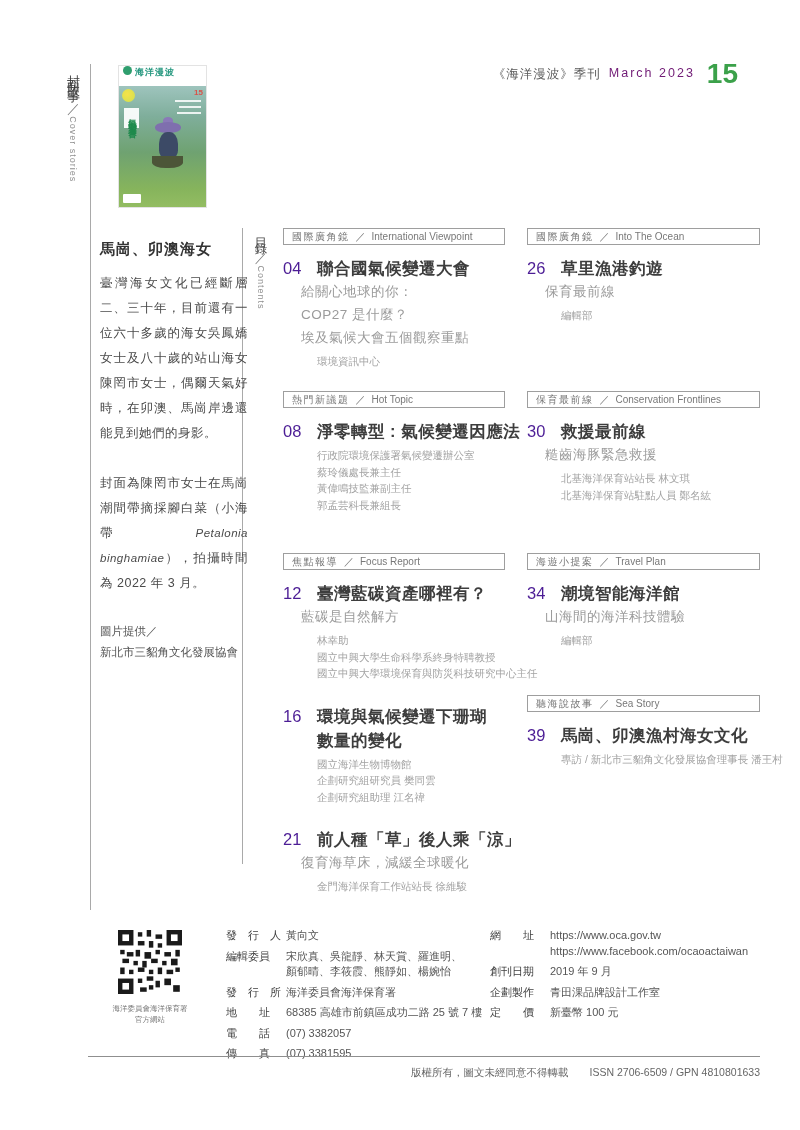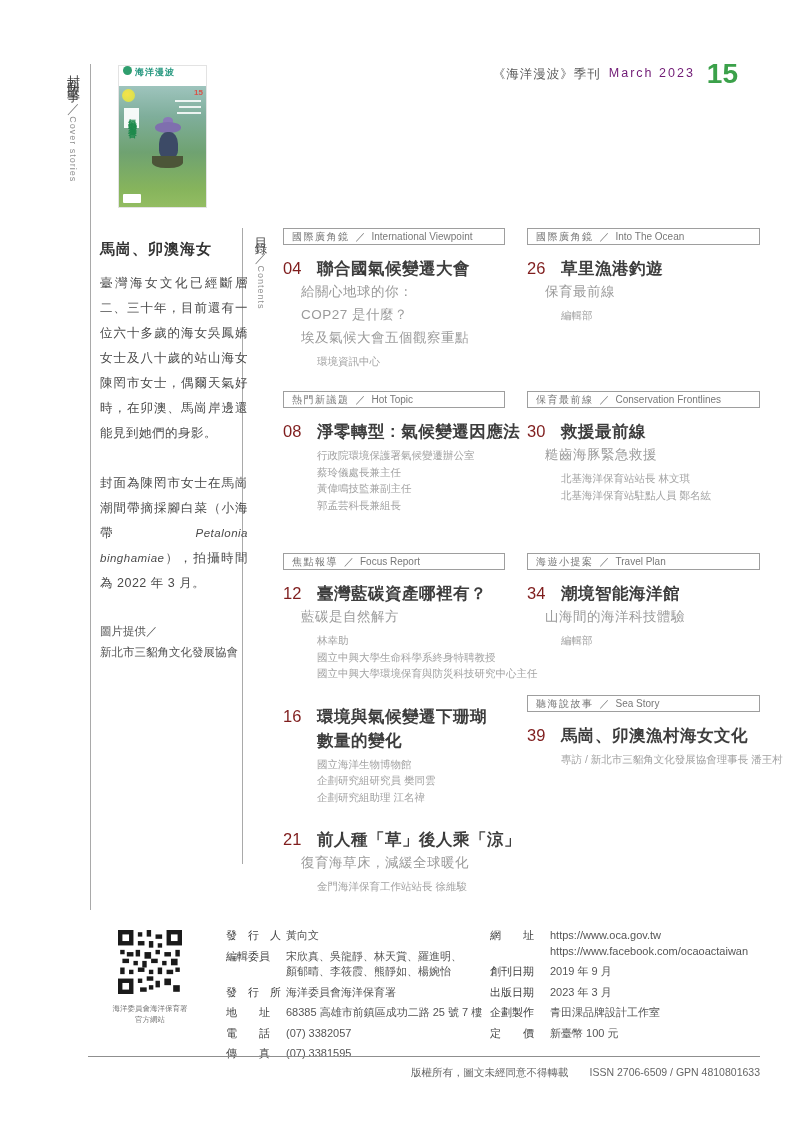--- a/index.html
+++ b/index.html
@@ -57,21 +57,21 @@
   .toc-vert .v-sep { color:#777; margin:5px 0; }
   .toc-vert .v-en { font-size:9px; color:#8f8f8f; letter-spacing:1px; }
 
   
   .section { position:absolute; }
   .section-box { border:1px solid #9e9e9e; color:#787878; font-size:10px; height:17px; display:flex;
     align-items:center; gap:6px; padding:0 8px; margin-bottom:11px; background:#fff; white-space:nowrap; }
   .section-box .bz { letter-spacing:1.5px; }
   .entry { margin-bottom:22px; }
   .entry-head { display:flex; gap:8px; align-items:baseline; line-height:24px; }
-  .pg { font-size:16.5px; color:#7f1d1d; width:26px; flex:none; }
+  .pg { font-size:16.5px; color:#4c1d95; width:26px; flex:none; }
   .ttl { font-size:16.5px; font-weight:600; color:#3d3d3d; letter-spacing:0.5px; white-space:nowrap; }
   .ttl2 { margin-left:34px; font-size:16.5px; font-weight:600; color:#3d3d3d; letter-spacing:0.5px; line-height:24px; }
   .subs { margin-left:18px; }
   .subs div { font-size:13.5px; line-height:23px; color:#9b9b9b; letter-spacing:0.5px; white-space:nowrap; }
   .creds { margin-left:34px; margin-top:4px; }
   .creds div { font-size:10.5px; line-height:16.5px; color:#a3a3a3; white-space:nowrap; }
 
   
   .colophon { position:absolute; left:88px; top:920px; width:672px; height:134px; }
   .qr-wrap { position:absolute; left:6px; top:10px; width:112px; text-align:center; }
@@ -408,26 +408,20 @@
         <div>https://www.facebook.com/ocaoactaiwan</div>
       </div>
     </div>
     <div class="co-row">
       <div class="co-label">創刊日期</div>
       <div class="co-val">
         <div>2019 年 9 月</div>
       </div>
     </div>
     <div class="co-row">
-      <div class="co-label">出版日期</div>
-      <div class="co-val">
-        <div>2023 年 3 月</div>
-      </div>
-    </div>
-    <div class="co-row">
       <div class="co-label">企劃製作</div>
       <div class="co-val">
         <div>青田淉品牌設計工作室</div>
       </div>
     </div>
     <div class="co-row">
       <div class="co-label">定　　價</div>
       <div class="co-val">
         <div>新臺幣 100 元</div>
       </div>

